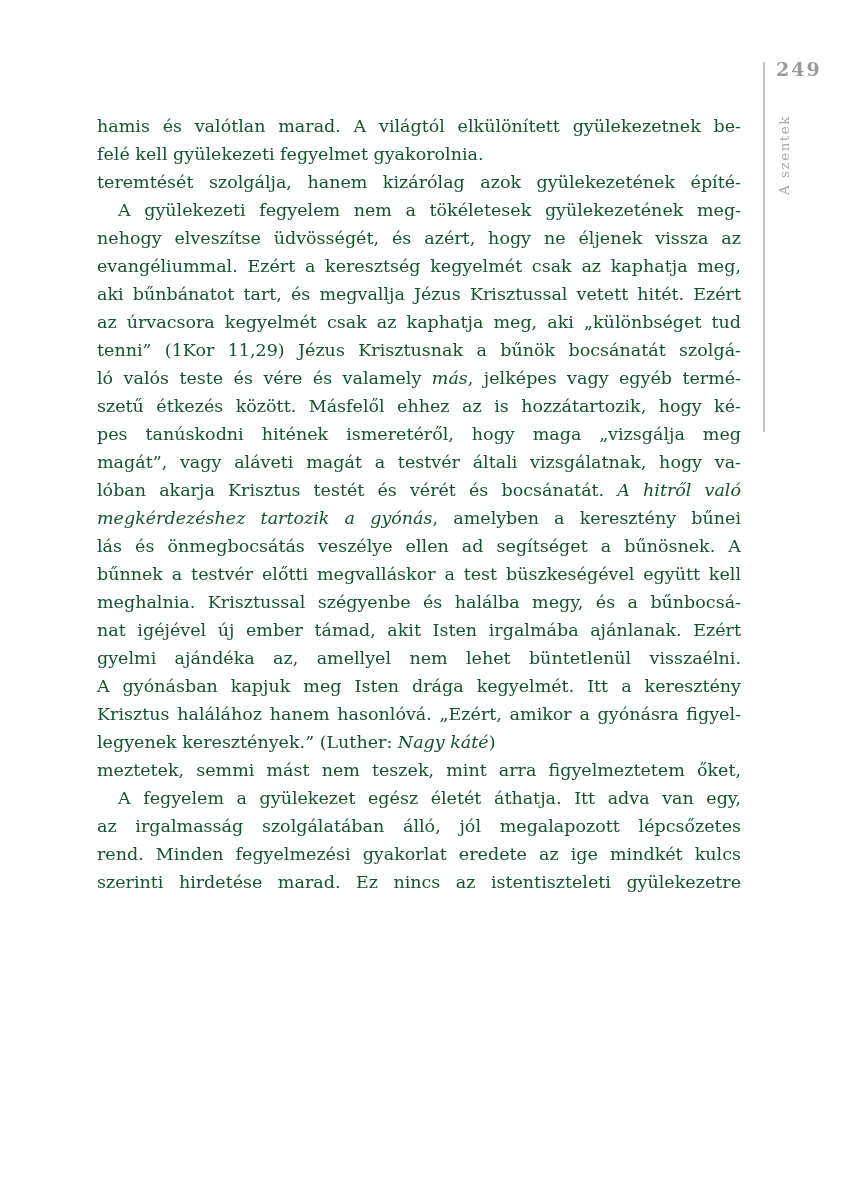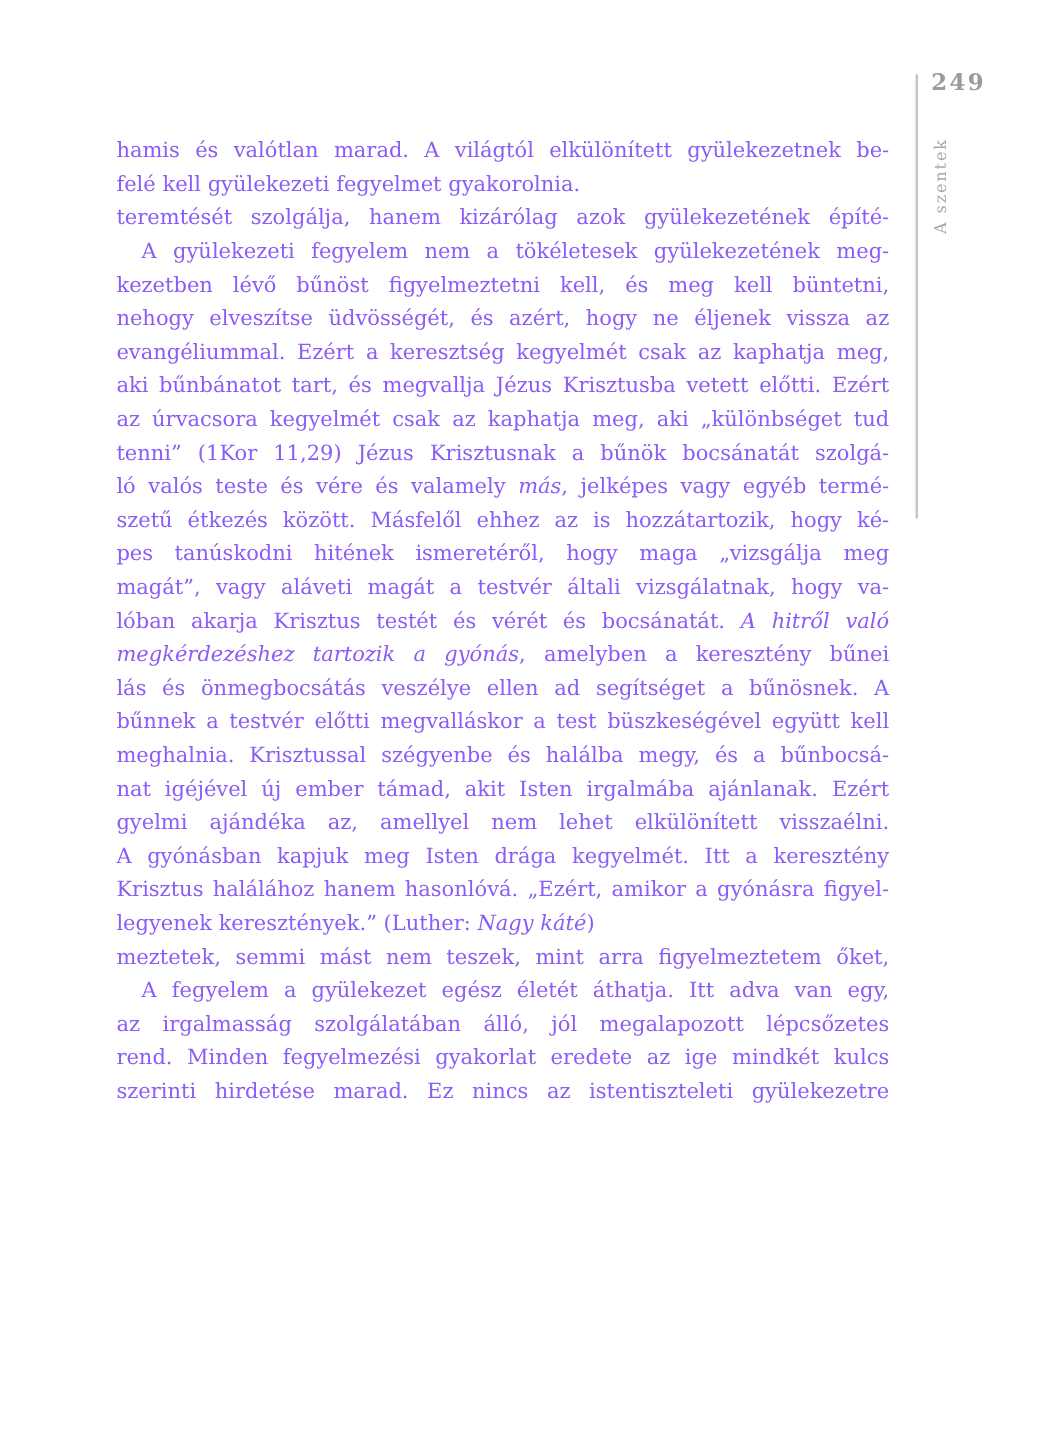--- a/index.html
+++ b/index.html
@@ -43,21 +43,21 @@
     color: #a8a8a8;
     white-space: nowrap;
   }
   .text-block {
     position: absolute;
     left: 97px;
     top: 112px;
     width: 644px;
     font-size: 17.5px;
     line-height: 28px;
-    color: #8b5cf6;
+    color: #14532d;
   }
   .text-line {
     height: 28px;
     text-align: justify;
     text-align-last: justify;
     white-space: nowrap;
     overflow: visible;
   }
   .text-line.para-end {
     text-align-last: left;
@@ -74,37 +74,36 @@
 
 <div class="page">
   <div class="page-number">249</div>
   <div class="margin-rule"></div>
   <div class="sidebar-label">A szentek</div>
   <div class="text-block">
       <div class="text-line"><span>hamis és valótlan marad. A világtól elkülönített gyülekezetnek be-</span></div>
       <div class="text-line para-end"><span>felé kell gyülekezeti fegyelmet gyakorolnia.</span></div>
       <div class="text-line"><span>teremtését szolgálja, hanem kizárólag azok gyülekezetének építé-</span></div>
       <div class="text-line indent"><span>A gyülekezeti fegyelem nem a tökéletesek gyülekezetének meg-</span></div>
-      <div class="text-line"><span>kezetben lévő bűnöst figyelmeztetni kell, és meg kell büntetni,</span></div>
       <div class="text-line"><span>nehogy elveszítse üdvösségét, és azért, hogy ne éljenek vissza az</span></div>
       <div class="text-line"><span>evangéliummal. Ezért a keresztség kegyelmét csak az kaphatja meg,</span></div>
-      <div class="text-line"><span>aki bűnbánatot tart, és megvallja Jézus Krisztusba vetett előtti. Ezért</span></div>
+      <div class="text-line"><span>aki bűnbánatot tart, és megvallja Jézus Krisztussal vetett hitét. Ezért</span></div>
       <div class="text-line"><span>az úrvacsora kegyelmét csak az kaphatja meg, aki „különbséget tud</span></div>
       <div class="text-line"><span>tenni” (1Kor 11,29) Jézus Krisztusnak a bűnök bocsánatát szolgá-</span></div>
       <div class="text-line"><span>ló valós teste és vére és valamely </span><em>más</em><span>, jelképes vagy egyéb termé-</span></div>
       <div class="text-line"><span>szetű étkezés között. Másfelől ehhez az is hozzátartozik, hogy ké-</span></div>
       <div class="text-line"><span>pes tanúskodni hitének ismeretéről, hogy maga „vizsgálja meg</span></div>
       <div class="text-line"><span>magát”, vagy aláveti magát a testvér általi vizsgálatnak, hogy va-</span></div>
       <div class="text-line"><span>lóban akarja Krisztus testét és vérét és bocsánatát. </span><em>A hitről való</em></div>
       <div class="text-line"><em>megkérdezéshez tartozik a gyónás</em><span>, amelyben a keresztény bűnei</span></div>
       <div class="text-line"><span>lás és önmegbocsátás veszélye ellen ad segítséget a bűnösnek. A</span></div>
       <div class="text-line"><span>bűnnek a testvér előtti megvalláskor a test büszkeségével együtt kell</span></div>
       <div class="text-line"><span>meghalnia. Krisztussal szégyenbe és halálba megy, és a bűnbocsá-</span></div>
       <div class="text-line"><span>nat igéjével új ember támad, akit Isten irgalmába ajánlanak. Ezért</span></div>
-      <div class="text-line"><span>gyelmi ajándéka az, amellyel nem lehet elkülönített visszaélni.</span></div>
+      <div class="text-line"><span>gyelmi ajándéka az, amellyel nem lehet büntetlenül visszaélni.</span></div>
       <div class="text-line"><span>A gyónásban kapjuk meg Isten drága kegyelmét. Itt a keresztény</span></div>
       <div class="text-line"><span>Krisztus halálához hanem hasonlóvá. „Ezért, amikor a gyónásra figyel-</span></div>
       <div class="text-line para-end"><span>legyenek keresztények.” (Luther: </span><em>Nagy káté</em><span>)</span></div>
       <div class="text-line"><span>meztetek, semmi mást nem teszek, mint arra figyelmeztetem őket,</span></div>
       <div class="text-line indent"><span>A fegyelem a gyülekezet egész életét áthatja. Itt adva van egy,</span></div>
       <div class="text-line"><span>az irgalmasság szolgálatában álló, jól megalapozott lépcsőzetes</span></div>
       <div class="text-line"><span>rend. Minden fegyelmezési gyakorlat eredete az ige mindkét kulcs</span></div>
       <div class="text-line"><span>szerinti hirdetése marad. Ez nincs az istentiszteleti gyülekezetre</span></div>
     </div>
 </div>

